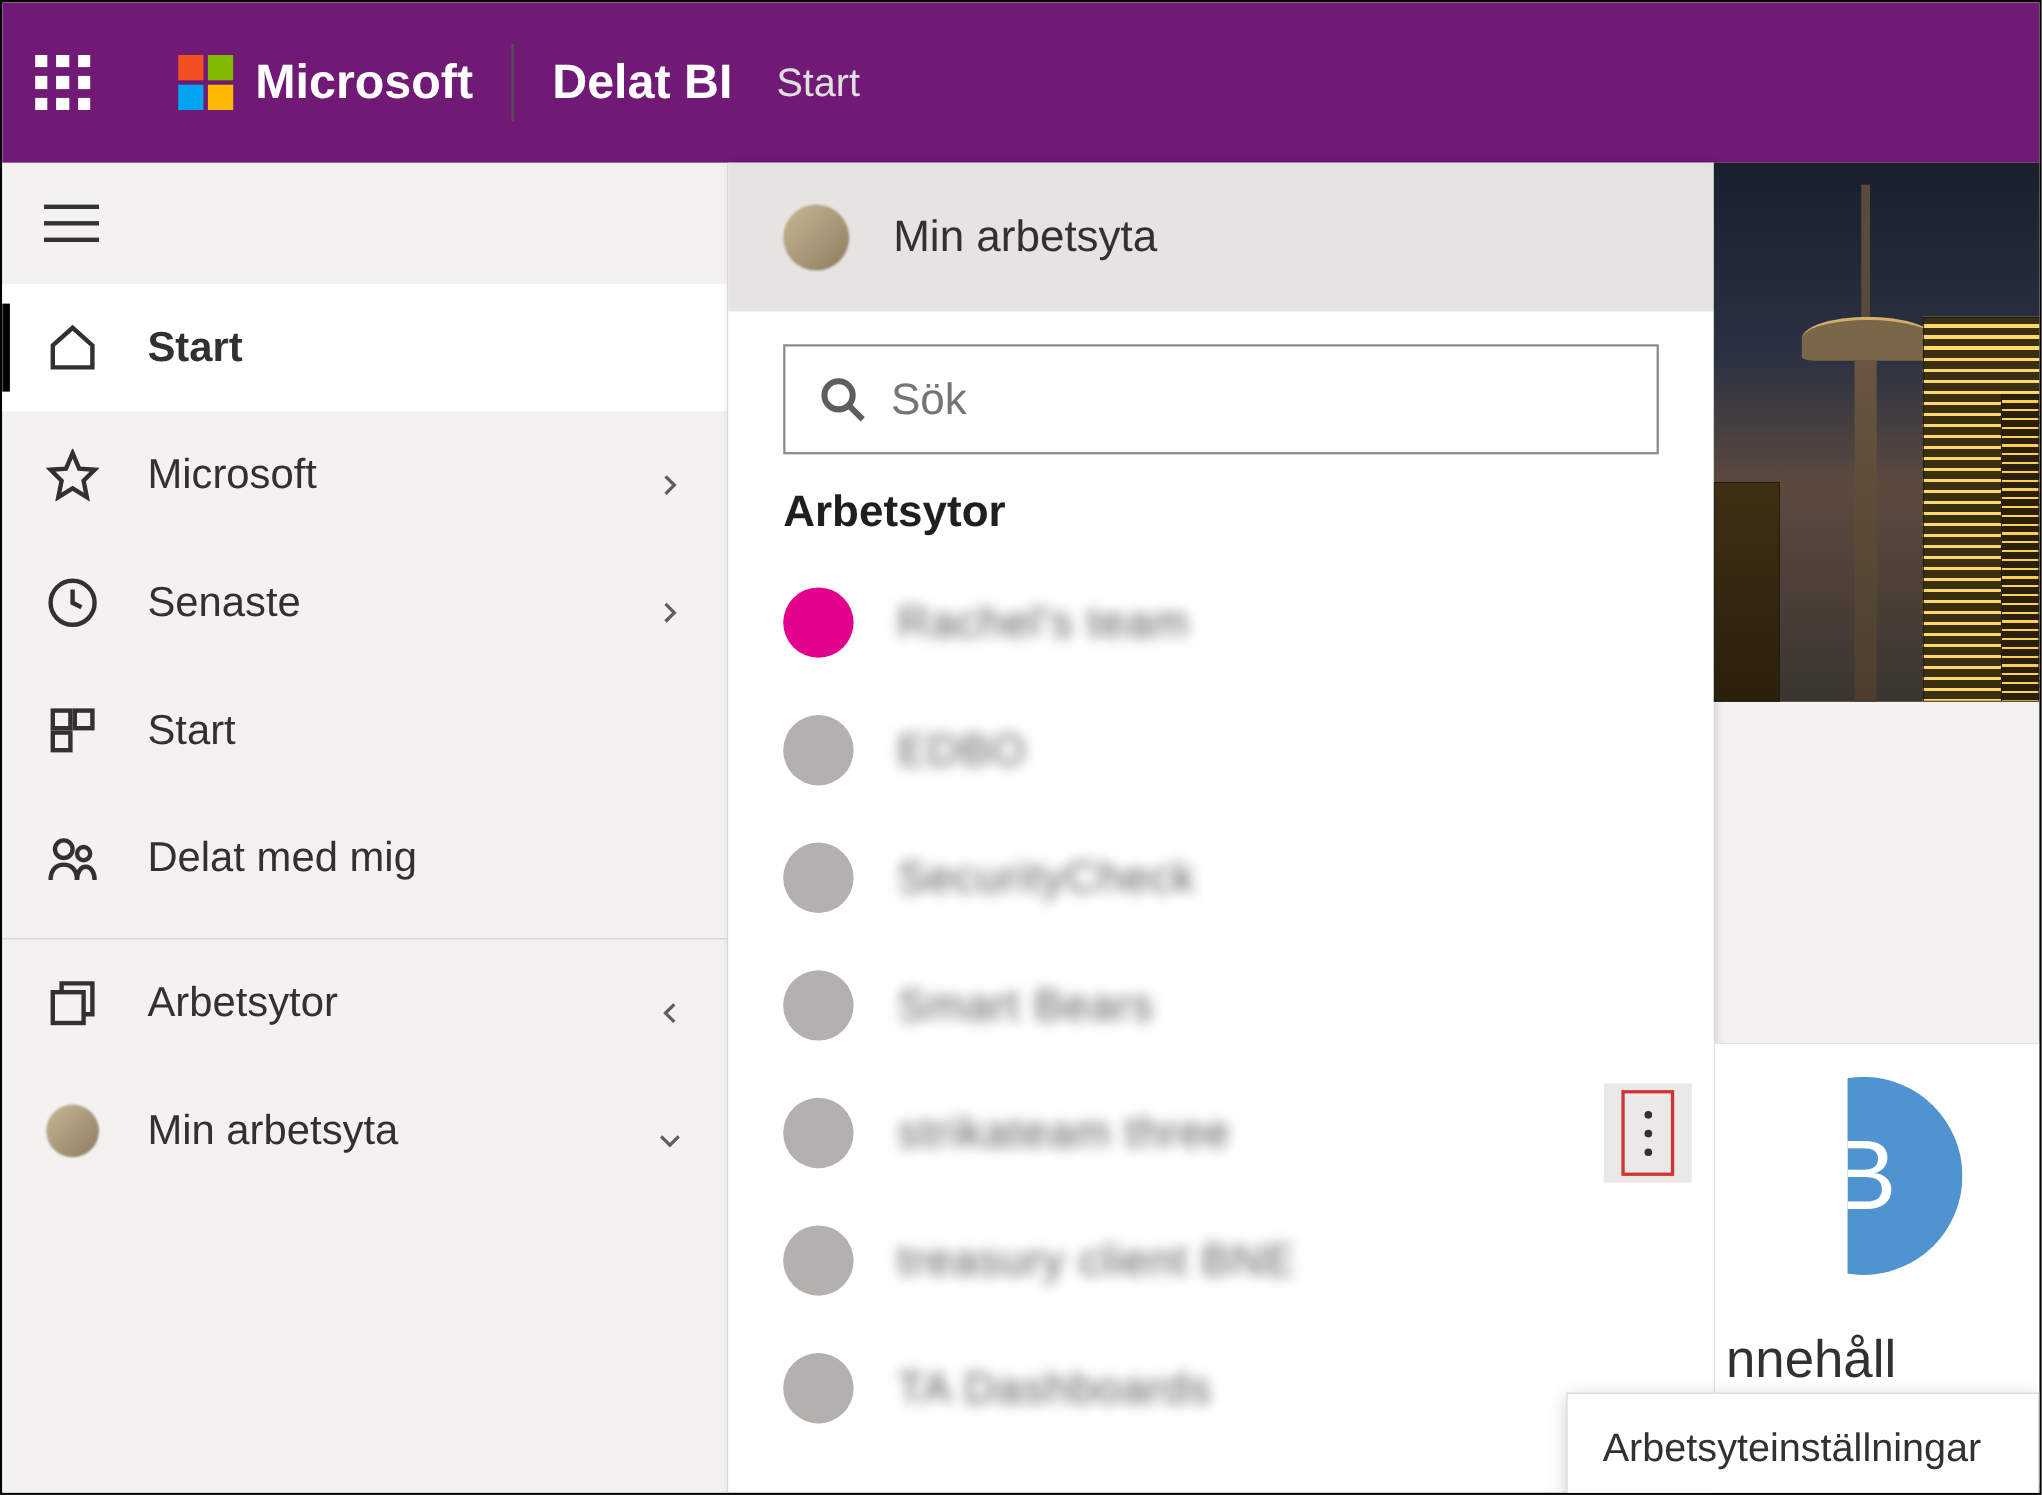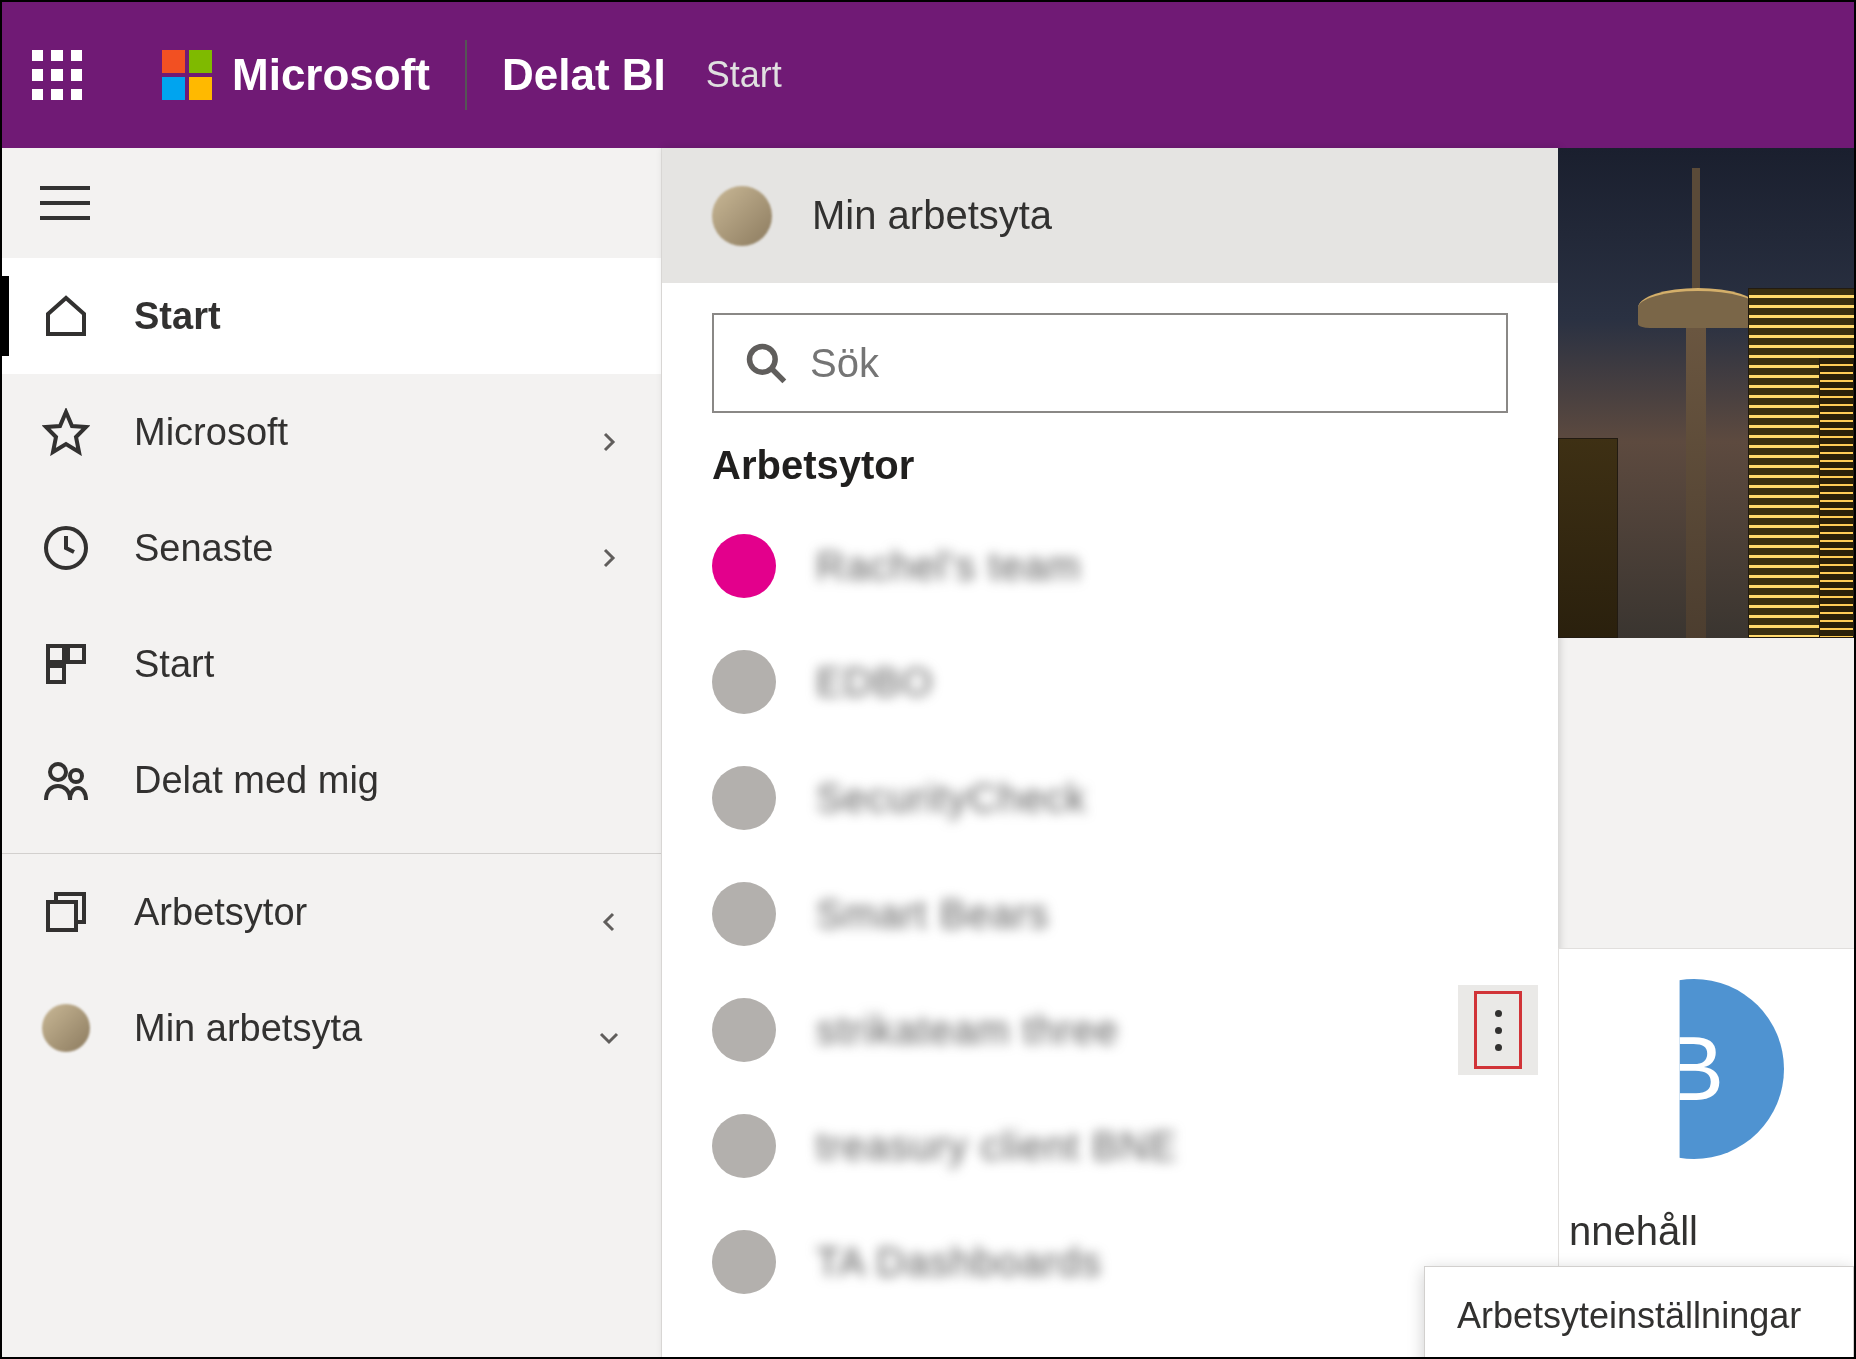--- a/index.html
+++ b/index.html
@@ -147,21 +147,21 @@
 
   .card-frag {
     position:absolute; left:1556px; top:800px; right:0; height:400px;
     background:#fff; border:1px solid #e1dfdd; border-right:none;
   }
   .card-circle {
     position:absolute; top:30px; right:70px; width:180px; height:180px; border-radius:50%;
     background:#4f93d1; color:#fff; font-size:90px; display:flex; align-items:center; justify-content:center;
     clip-path: inset(0 0 0 42%);
   }
-  .card-text { position:absolute; top:260px; left:10px; font-size:40px; color:#323130;}
+  .card-text { position:absolute; top:260px; left:10px; font-size:48px; color:#323130;}
 
   
   .ctx-menu {
     position:absolute; top:1118px; right:0; width:430px;
     background:#fff; border:1px solid #d2d0ce; box-shadow:0 4px 16px rgba(0,0,0,0.2);
     z-index:50;
   }
   .ctx-item {
     padding:28px 32px; font-size:36px; color:#323130; cursor:pointer;
   }

